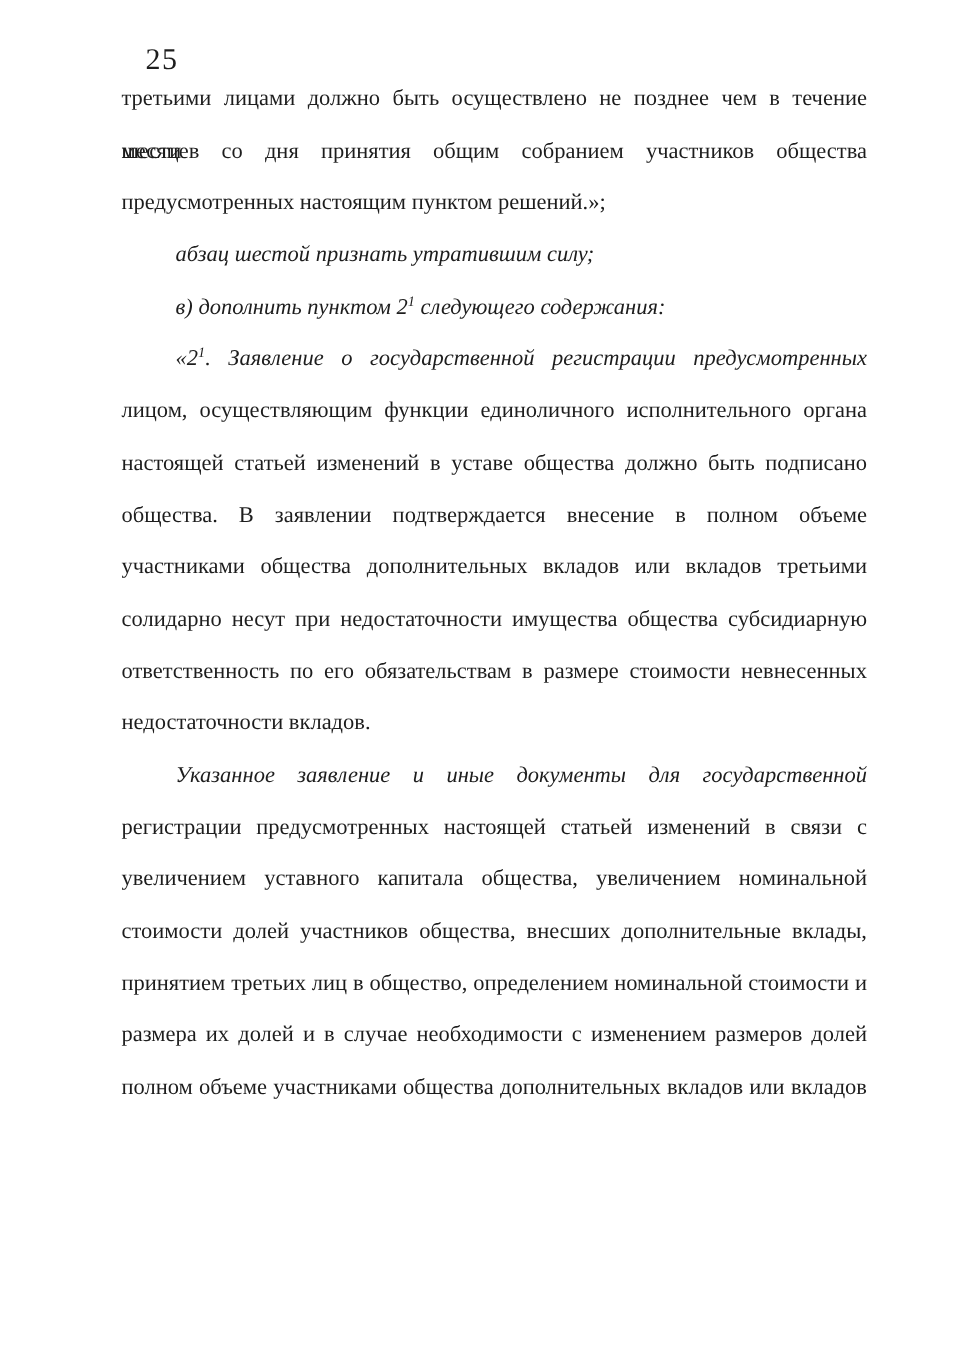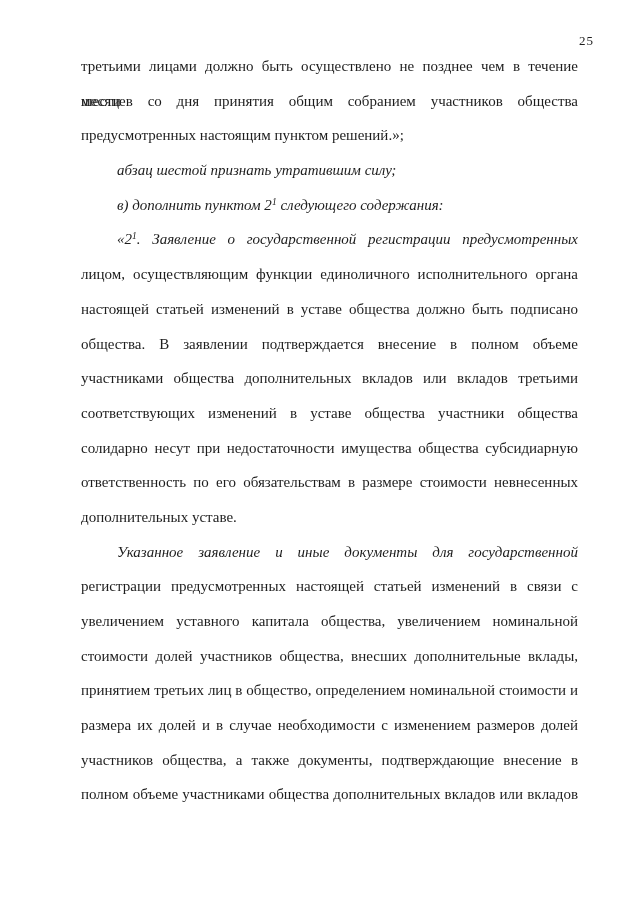--- a/index.html
+++ b/index.html
@@ -14,22 +14,22 @@
     background: #ffffff;
     overflow: hidden;
     font-family: "Liberation Serif", "DejaVu Serif", serif;
     color: #1d1d1d;
   }
   .page-number {
     position: absolute;
     top: 32px;
     left: 97px;
     width: 497px;
-    text-align: right;
-    font-size: 13px;
+    text-align: left;
+    font-size: 20px;
     line-height: 17px;
     letter-spacing: 1px;
   }
   .text-block {
     position: absolute;
     left: 81px;
     top: 49px;
     width: 497px;
     font-size: 15px;
     line-height: 34.7px;
@@ -69,29 +69,27 @@
       </div>
       <div>
         <div class="line indent">в) дополнить пунктом 2<span class="sup">1</span> следующего содержания:</div>
       </div>
       <div>
         <div class="line just indent">«2<span class="sup">1</span>. Заявление о государственной регистрации предусмотренных</div>
         <div class="line just">лицом, осуществляющим функции единоличного исполнительного органа</div>
         <div class="line just">настоящей статьей изменений в уставе общества должно быть подписано</div>
         <div class="line just">общества. В заявлении подтверждается внесение в полном объеме</div>
         <div class="line just">участниками общества дополнительных вкладов или вкладов третьими</div>
-        <div class="line just">соответствующих изменений в уставе общества участники общества</div>
         <div class="line just">солидарно несут при недостаточности имущества общества субсидиарную</div>
         <div class="line just">ответственность по его обязательствам в размере стоимости невнесенных</div>
-        <div class="line">дополнительных уставе.</div>
+        <div class="line">недостаточности вкладов.</div>
       </div>
       <div>
         <div class="line just indent">Указанное заявление и иные документы для государственной</div>
         <div class="line just">регистрации предусмотренных настоящей статьей изменений в связи с</div>
         <div class="line just">увеличением уставного капитала общества, увеличением номинальной</div>
         <div class="line just">стоимости долей участников общества, внесших дополнительные вклады,</div>
         <div class="line just">принятием третьих лиц в общество, определением номинальной стоимости и</div>
         <div class="line just">размера их долей и в случае необходимости с изменением размеров долей</div>
-        <div class="line just">участников общества, а также документы, подтверждающие внесение в</div>
         <div class="line just">полном объеме участниками общества дополнительных вкладов или вкладов</div>
       </div>
     </div>
 </div>
 
 </body></html>

